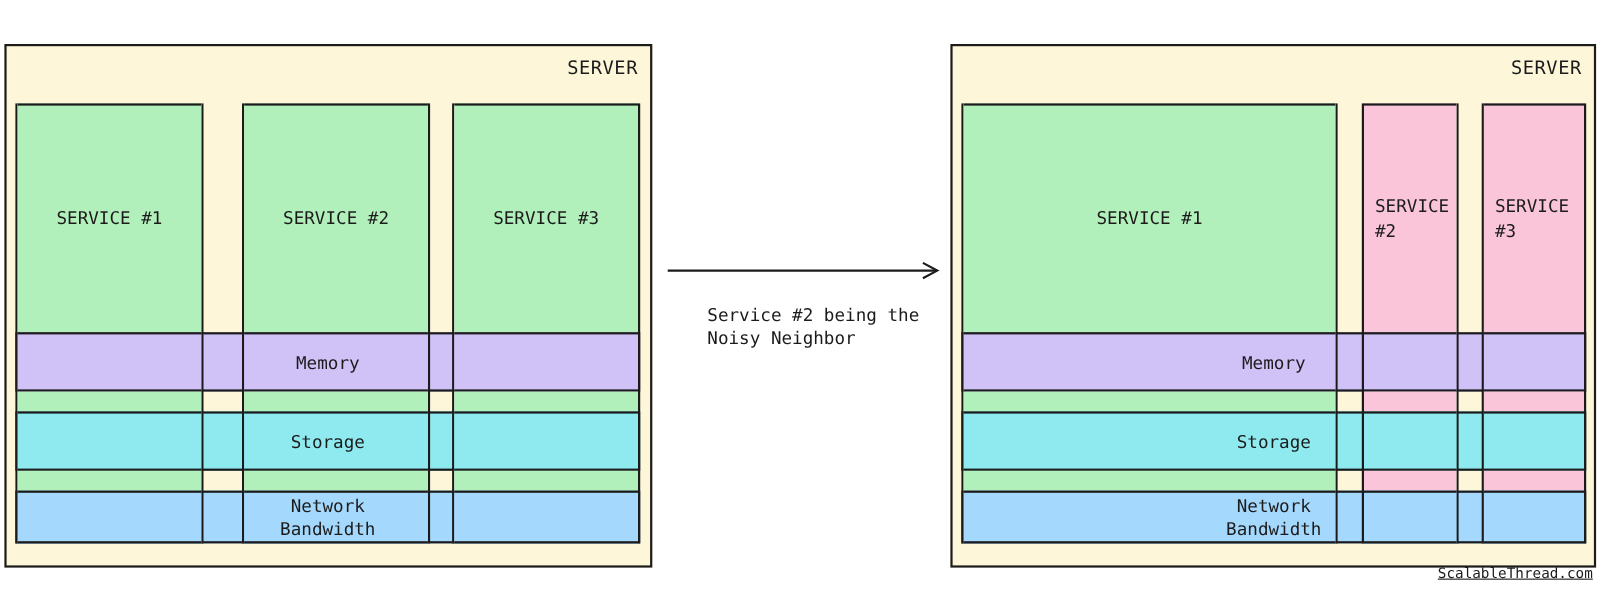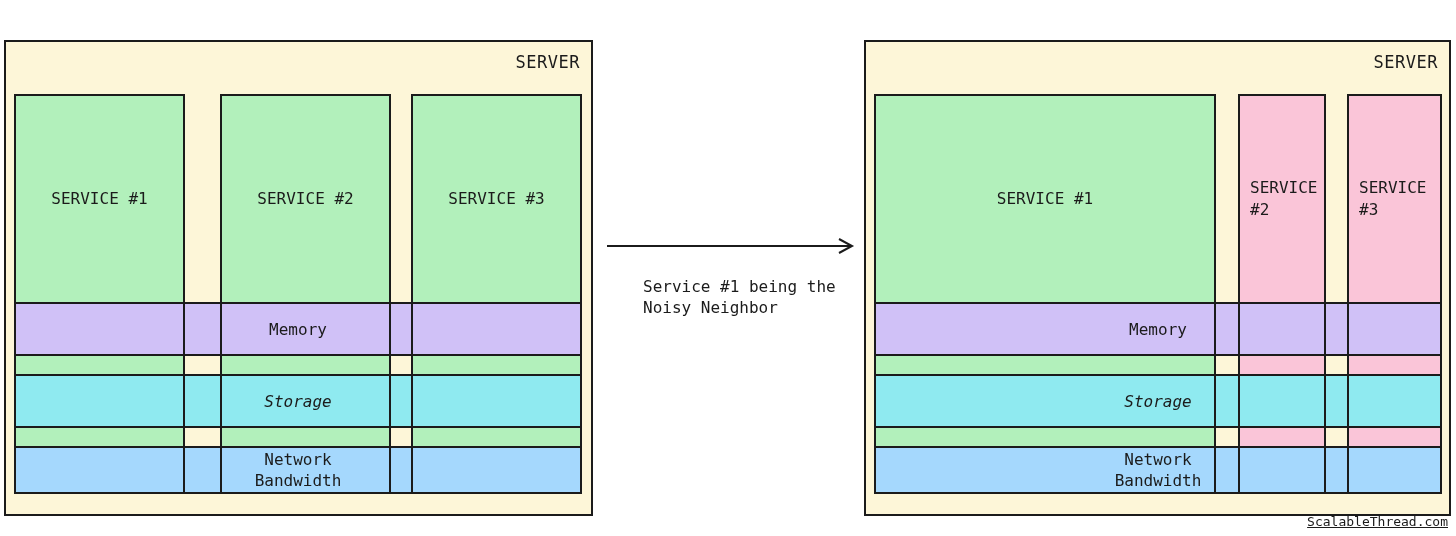--- a/index.html
+++ b/index.html
@@ -35,21 +35,21 @@
   .band-storage{top:280px;height:54px;background:var(--storage);}
   .band-network{top:352px;height:48px;background:var(--network);}
   
   .band-label{
     position:absolute;left:0;right:0;z-index:3;
     display:flex;align-items:center;justify-content:center;
     text-align:center;font-size:16px;line-height:21px;
     white-space:pre-line;pointer-events:none;
   }
   .band-label.memory {top:208px;height:54px;}
-  .band-label.storage{top:280px;height:54px;font-style:italic;}
+  .band-label.storage{top:280px;height:54px;}
   .band-label.network{top:352px;height:48px;}
   
   .col{
     position:absolute;top:0;height:400px;box-sizing:border-box;
     border-left:2px solid var(--ink);border-right:2px solid var(--ink);
     display:flex;flex-direction:column;z-index:2;
   }
   .sL1{left:0;width:171px;} .sL2{left:206px;width:171px;} .sL3{left:397px;width:171px;}
   .sR1{left:0;width:342px;} .sR2{left:364px;width:88px;}  .sR3{left:473px;width:95px;}
   .seg{box-sizing:border-box;flex:0 0 auto;}
@@ -117,21 +117,21 @@
 Bandwidth</div>
   </div>
 </section>
 
 <div class="arrow-wrap">
   <svg width="270" height="40" viewBox="0 0 270 40" xmlns="http://www.w3.org/2000/svg">
     <line x1="12" y1="18" x2="256" y2="18" stroke="#1b1b1b" stroke-width="2"></line>
     <path d="M244 11 L257 18 L244 25" fill="none" stroke="#1b1b1b" stroke-width="2"></path>
   </svg>
 </div>
-<div class="arrow-caption">Service #1 being the
+<div class="arrow-caption">Service #2 being the
 Noisy Neighbor</div>
 
 <section class="server server-right">
   <div class="server-title">SERVER</div>
   <div class="cols-area">
     <div class="band band-memory"></div>
     <div class="band band-storage"></div>
     <div class="band band-network"></div>
 
     <div class="col col-green sR1">

